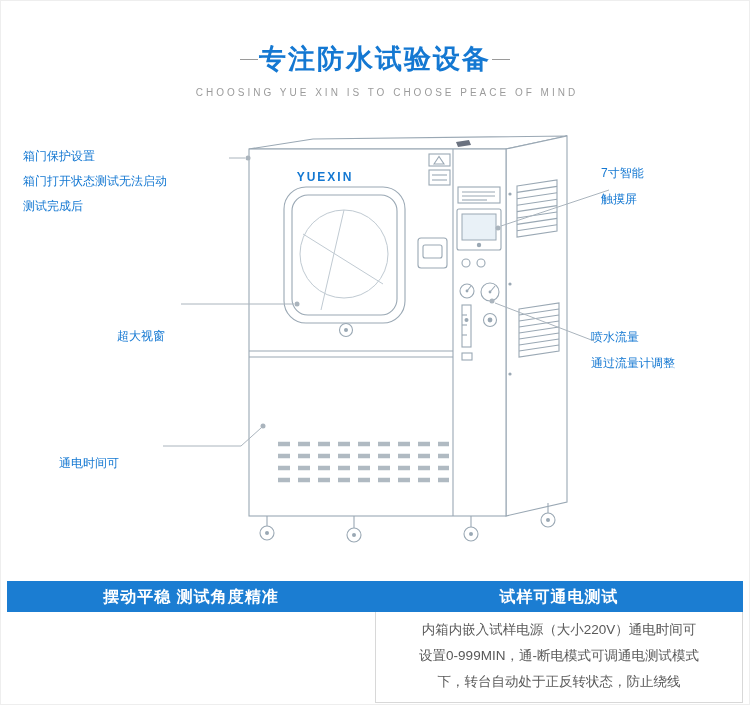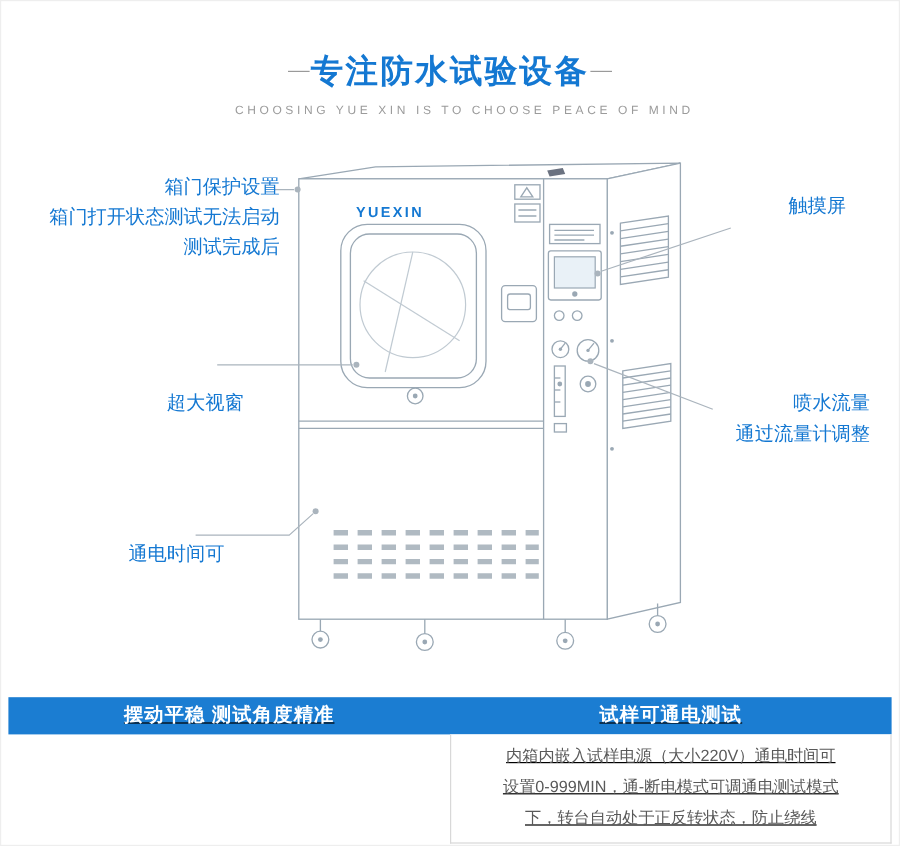--- a/index.html
+++ b/index.html
@@ -25,26 +25,26 @@
   .ln{fill:none;stroke:#9aa8b4;stroke-width:1.1;}
   .fill-ln{fill:#9aa8b4;stroke:none;}
   .sketch{fill:none;stroke:#c0cad2;stroke-width:1;}
   .screen{fill:#e9f1f7;stroke:#9aa8b4;stroke-width:1;}
   .louver{stroke:#b0bac2;stroke-width:4.5;stroke-dasharray:12 8;fill:none;}
   .leader-ln{fill:none;stroke:#aab4bd;stroke-width:1;}
   .leader-dot{fill:#aab4bd;stroke:none;}
   .brand{font-family:"Liberation Sans",sans-serif;font-size:12px;font-weight:bold;letter-spacing:2px;fill:var(--accent-blue,#1478d2);}
   .callout{
     position:absolute;color:var(--accent-blue,#1478d2);
-    font-size:16px;text-align:right;
+    font-size:12px;text-align:left;
   }
   .co-line{display:block;line-height:25px;}
   .co-line2{display:block;line-height:26px;}
   
-  .panels{position:absolute;left:6px;right:6px;top:580px;display:flex;text-decoration:underline;}
+  .panels{position:absolute;left:6px;right:6px;top:580px;display:flex;}
   .panel{flex:1;min-width:0;}
   .panel-hd{
     background:var(--panel-blue,#1b7dd2);color:#fff;
     font-size:16px;font-weight:bold;text-align:center;
     height:31px;line-height:31px;letter-spacing:1px;
   }
   .panel-bd{
     border:1px solid #d8d8d8;border-top:none;background:#fff;
     text-align:center;font-size:13.5px;color:#595959;
     line-height:26px;padding:5px 4px 7px;white-space:pre-line;
@@ -216,20 +216,21 @@
 
     <div class="callout" style="left:116px;top:210px;width:86px;">
       <span class="co-line">超大视窗</span>
     </div>
 
     <div class="callout" style="left:58px;top:336px;width:128px;">
       <span class="co-line2">通电时间可</span>
     </div>
 
     <div class="callout" style="left:600px;top:46px;width:104px;">
+      <span class="co-line2">7寸智能</span>
       <span class="co-line2">触摸屏</span>
     </div>
 
     <div class="callout" style="left:590px;top:210px;width:134px;font-family:Liberation Serif, serif;">
       <span class="co-line2">喷水流量</span>
       <span class="co-line2">通过流量计调整</span>
     </div>
   </div>
 
   <div class="panels">

